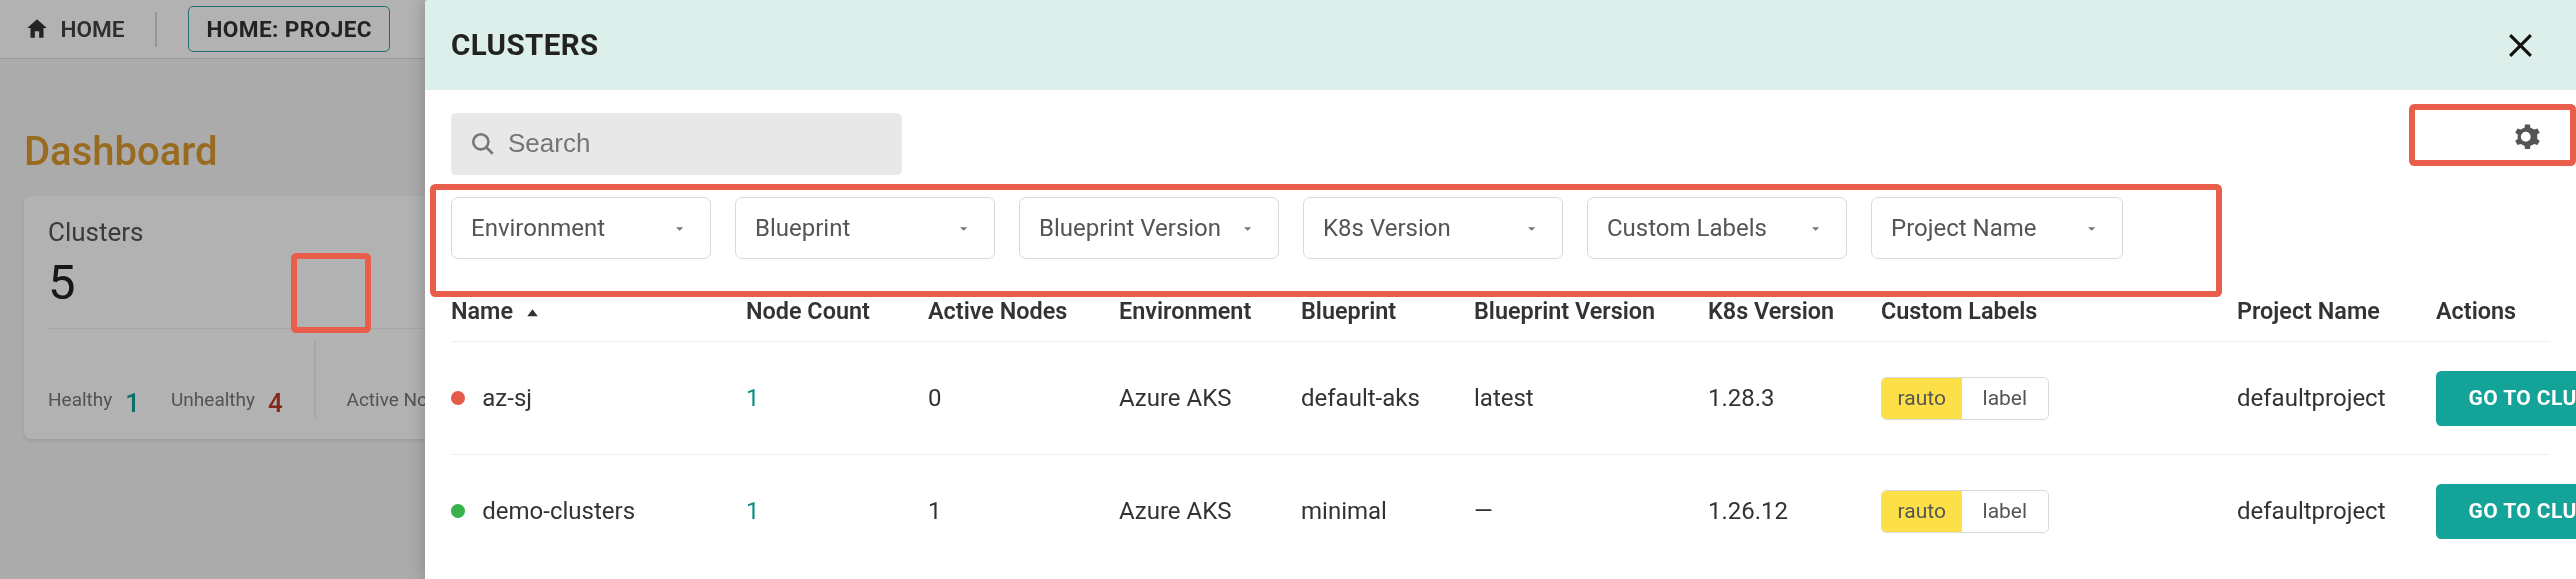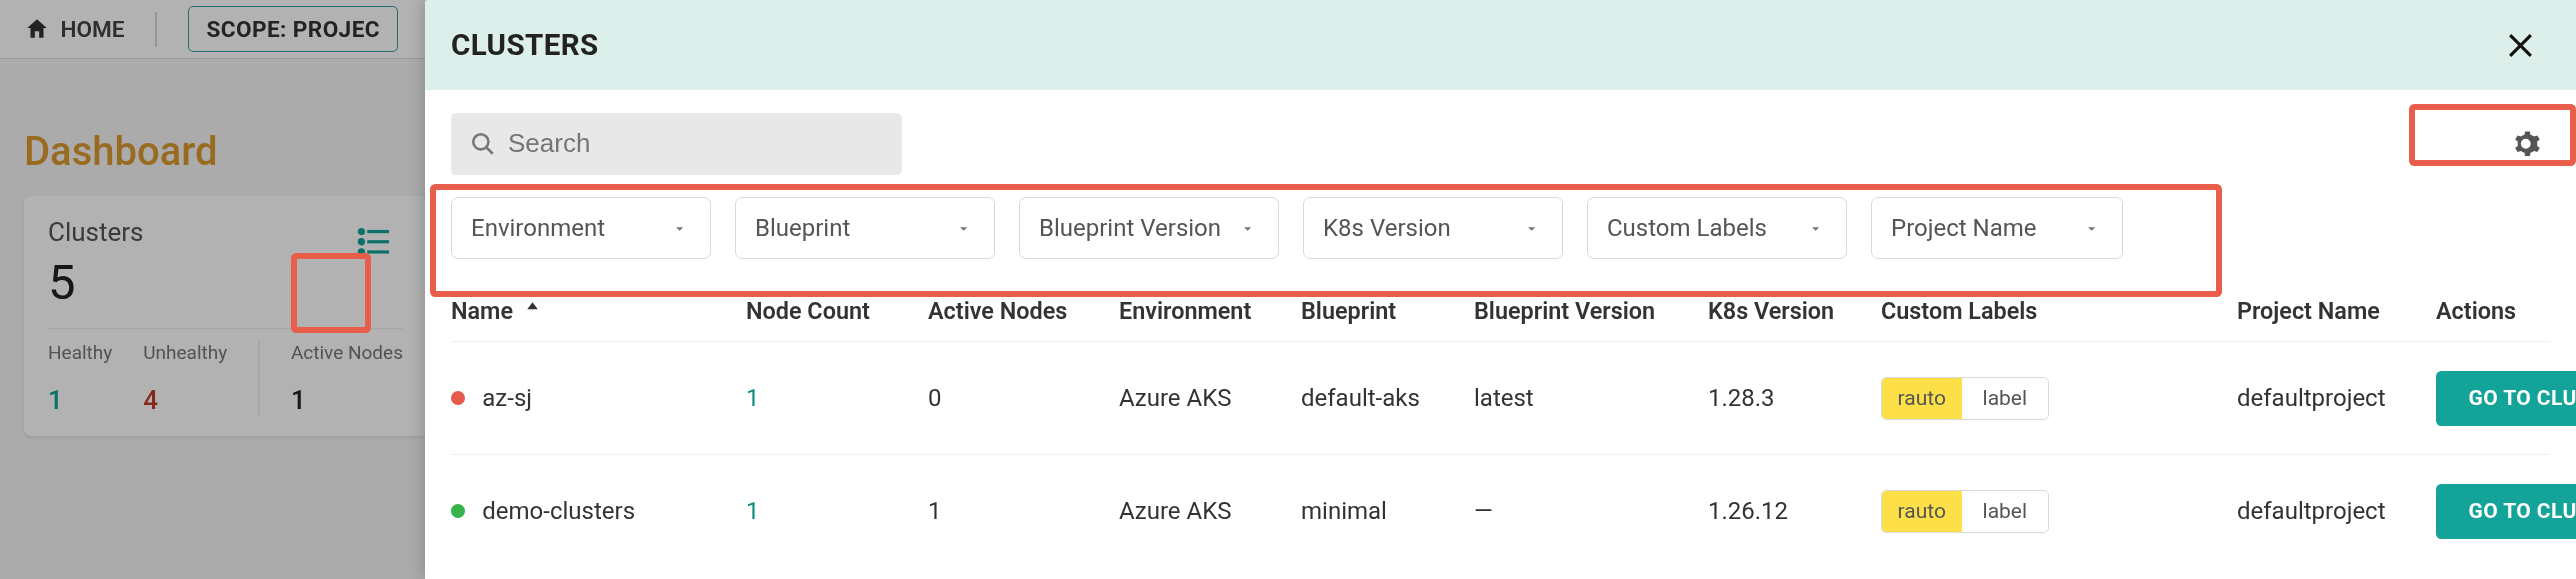--- a/index.html
+++ b/index.html
@@ -15,53 +15,53 @@
 
   .dash-body { padding: 69px 24px 24px 24px; }
   .dash-title { color:#dc9a2f; font-size:40px; font-weight:500; margin-bottom:21px; }
   .cards-row { display:flex; gap:21px; }
   .card { background:#fff; border-radius:7px; padding:21px 24px; min-width:364px; box-shadow:0 1.7px 3.5px rgba(0,0,0,.08); }
   .card-head { display:flex; justify-content:space-between; align-items:flex-start; }
   .card-title { font-size:26px; color:#555; margin-bottom:7px; }
   .card-big { font-size:49px; font-weight:400; color:#222; }
   .list-icon-box { width:56px; height:49px; display:flex; align-items:center; justify-content:center; }
   .stats-row { display:flex; gap:31px; margin-top:17.3px; border-top:0.9px solid #eee; padding-top:12px; }
-  .stat { display:flex; flex-direction:column; gap:21px; }
+  .stat { display:flex; flex-direction:row; gap:13px;margin-top:47px; }
   .stat-label { font-size:19px; color:#777; }
   .stat-val { font-size:26px; font-weight:500; }
   .green { color:#11a394; }
   .red { color:#c0392b; }
   .stat-sep { width:1.7px; background:#eee; }
 
   .scrim { position:absolute; left:0; top:0; width:100%; height:100%; background:rgba(0,0,0,.30); }
 
   
   .hl { position:absolute; border:6px solid #e85e4b; border-radius:5.2px; }
 
   
   .panel { position:absolute; left:425px; top:0; right:0; height:100%; background:#fff; border-top-left-radius:3.5px; display:flex; flex-direction:column; box-shadow:-3.5px 0 14px rgba(0,0,0,.15); overflow:hidden; }
   .panel-head { display:flex; align-items:center; justify-content:space-between; height:90px; background:#dcefea; padding:0 35px 0 26px; }
   .panel-title { font-size:29.5px; font-weight:700; letter-spacing:0.4px; color:#222; }
   .close-btn { width:42px; height:42px; display:flex; align-items:center; justify-content:center; cursor:pointer; }
 
-  .toolbar { display:flex; align-items:center; gap:21px; padding:22.6px 26px 22.6px 26px; }
+  .toolbar { display:flex; gap:21px; padding:22.6px 26px 22.6px 26px; }
   .search-box { display:flex; align-items:center; gap:12px; background:#e8e8e8; border-radius:5.2px; height:62px; width:451px; padding:0 19px; }
   .search-box input { border:none; background:transparent; outline:none; font-size:26px; color:#666; width:100%; }
   .spacer { flex:1; }
   .export-btn { display:flex; align-items:center; gap:10.4px; color:#0f8f84; font-weight:700; font-size:22.6px; letter-spacing:0.4px; padding:12px 21px; cursor:pointer; }
   .gear-btn { width:49px; height:49px; display:flex; align-items:center; justify-content:center; color:#555; cursor:pointer; }
 
   .filters-row { display:flex; align-items:center; gap:24px; padding:0 26px 21px 26px; }
   .filter { display:flex; align-items:center; justify-content:space-between; border:1.7px solid #d9d9d9; border-radius:7px; height:62px; padding:0 19px; min-width:243px; color:#555; font-size:24px; cursor:pointer; }
   .filter .caret { color:#777; width:22.6px; height:22.6px; display:flex; align-items:center; justify-content:center; }
 
   .table { display:flex; flex-direction:column; padding:0 26px; }
   .thead, .trow { display:grid; grid-template-columns: 295px 182px 191px 182px 173px 234px 173px 356px 199px 226px; align-items:center; }
   .thead { height:61px; color:#333; font-weight:600; font-size:23.4px; }
-  .thead .sort { display:flex; align-items:flex-start; gap:8.7px; }
+  .thead .sort { display:flex; align-items:flex-end; gap:8.7px; }
   .trow { height:113px; border-top:0.9px solid #eee; font-size:24px; color:#333; }
   .name-cell { display:flex; align-items:center; gap:17.3px; }
   .dot { width:14px; height:14px; border-radius:50%; }
   .dot-red { background:#e55a4b; }
   .dot-green { background:#38b24a; }
   .teal-link { color:#0f8f84; cursor:pointer; }
   .labels-cell { display:flex; align-items:center; }
   .labels-pill { display:flex; border:1.7px solid #d9d9d9; border-radius:5.2px; overflow:hidden; }
   .pill-k { background:#fde047; color:#555; padding:8.7px 15.6px; font-size:21px; }
   .pill-v { background:#fff; color:#555; padding:8.7px 21px; font-size:21px; }
@@ -77,21 +77,21 @@
     <div class="home-btn">
       <span>
         <svg width="26" height="26" viewBox="0 0 24 24">
             <path fill="#333" d="M12 3l9 8h-3v9h-4v-6H10v6H6v-9H3z"></path>
           </svg>
       </span>
       <span>HOME</span>
     </div>
     <div class="divider-v"></div>
     <div class="scope-chip">
-      <span>SCOPE: PROJEC</span>
+      <span>HOME: PROJEC</span>
     </div>
   </div>
 
   <div class="dash-body">
     <div class="dash-title">Dashboard</div>
     <div class="cards-row">
       <div class="card">
         <div class="card-head">
           <div>
             <div class="card-title">Clusters</div>

